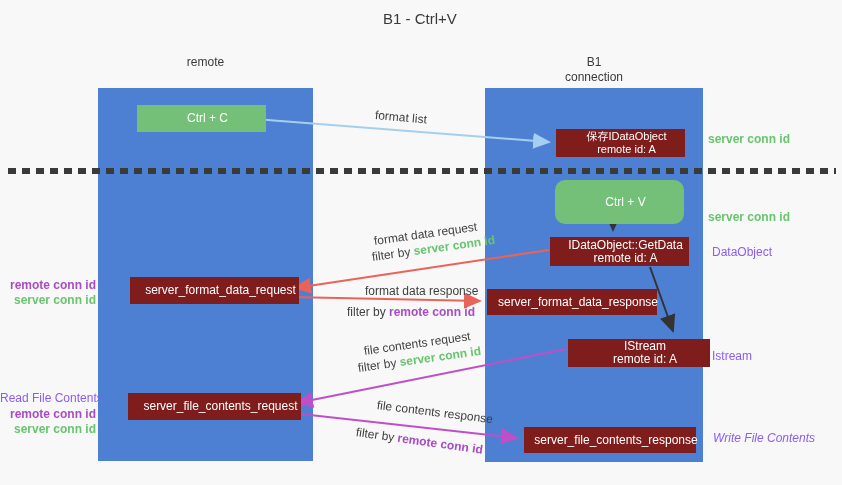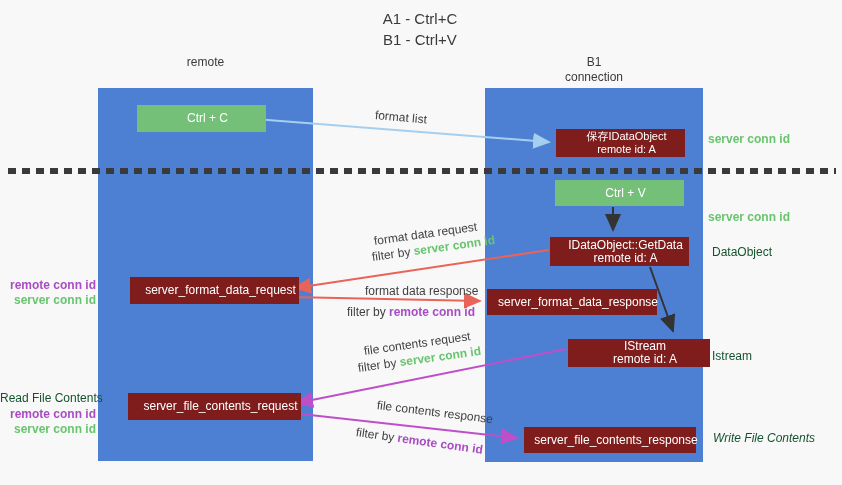--- a/index.html
+++ b/index.html
@@ -26,32 +26,31 @@
     display:flex;flex-direction:column;align-items:center;justify-content:center;
     color:#ffffff;font-size:12px;line-height:13px;text-align:center;padding-left:12px;
   }
   .node.green{background:#74c078;}
   .node.orange{background:#7f1d1d;}
   .dotted-line{
     left:8px;top:168px;width:828px;height:6px;
     background:repeating-linear-gradient(90deg,#3a3a3a 0 8px,transparent 8px 14px);
   }
   .side-label{font-size:12px;line-height:15px;white-space:nowrap;}
-  .side-label.dark{color:#14532d;}
+  .side-label.dark{color:#8b5cf6;}
   .green-txt{color:#68c46e;font-weight:bold;}
   .magenta-txt{color:#a94cc4;font-weight:bold;}
   .left-block{left:0;width:96px;text-align:right;}
   .flow-label{font-size:12px;white-space:nowrap;color:#3f3f3f;transform-origin:left center;}
   svg.overlay{position:absolute;left:0;top:0;pointer-events:none;}
 </style>
 </head>
 <body>
 
 <div class="abs title">
-  <div>A1 - Ctrl+C</div>
   <div>B1 - Ctrl+V</div>
 </div>
 
 <div class="abs col-header" style="left:98px;width:215px;">
   <div>remote</div>
 </div>
 <div class="abs col-header" style="left:485px;width:218px;">
   <div>B1</div>
   <div>connection</div>
 </div>
@@ -87,21 +86,21 @@
 
 <div class="abs node green" style="left:137px;top:105px;width:117px;height:27px;">
   <div>Ctrl + C</div>
 </div>
 
 <div class="abs node orange" style="left:556px;top:129px;width:117px;height:28px;font-size:11px;">
   <div>保存IDataObject</div>
   <div>remote id: A</div>
 </div>
 
-<div class="abs node green" style="left:555px;top:180px;width:117px;height:26px;">
+<div class="abs node green" style="left:555px;top:180px;width:117px;height:44px;border-radius:10px;">
   <div>Ctrl + V</div>
 </div>
 
 <div class="abs node orange" style="left:550px;top:237px;width:127px;height:29px;">
   <div>IDataObject::GetData</div>
   <div>remote id: A</div>
 </div>
 
 <div class="abs node orange" style="left:130px;top:277px;width:157px;height:27px;">
   <div>server_format_data_request</div>

